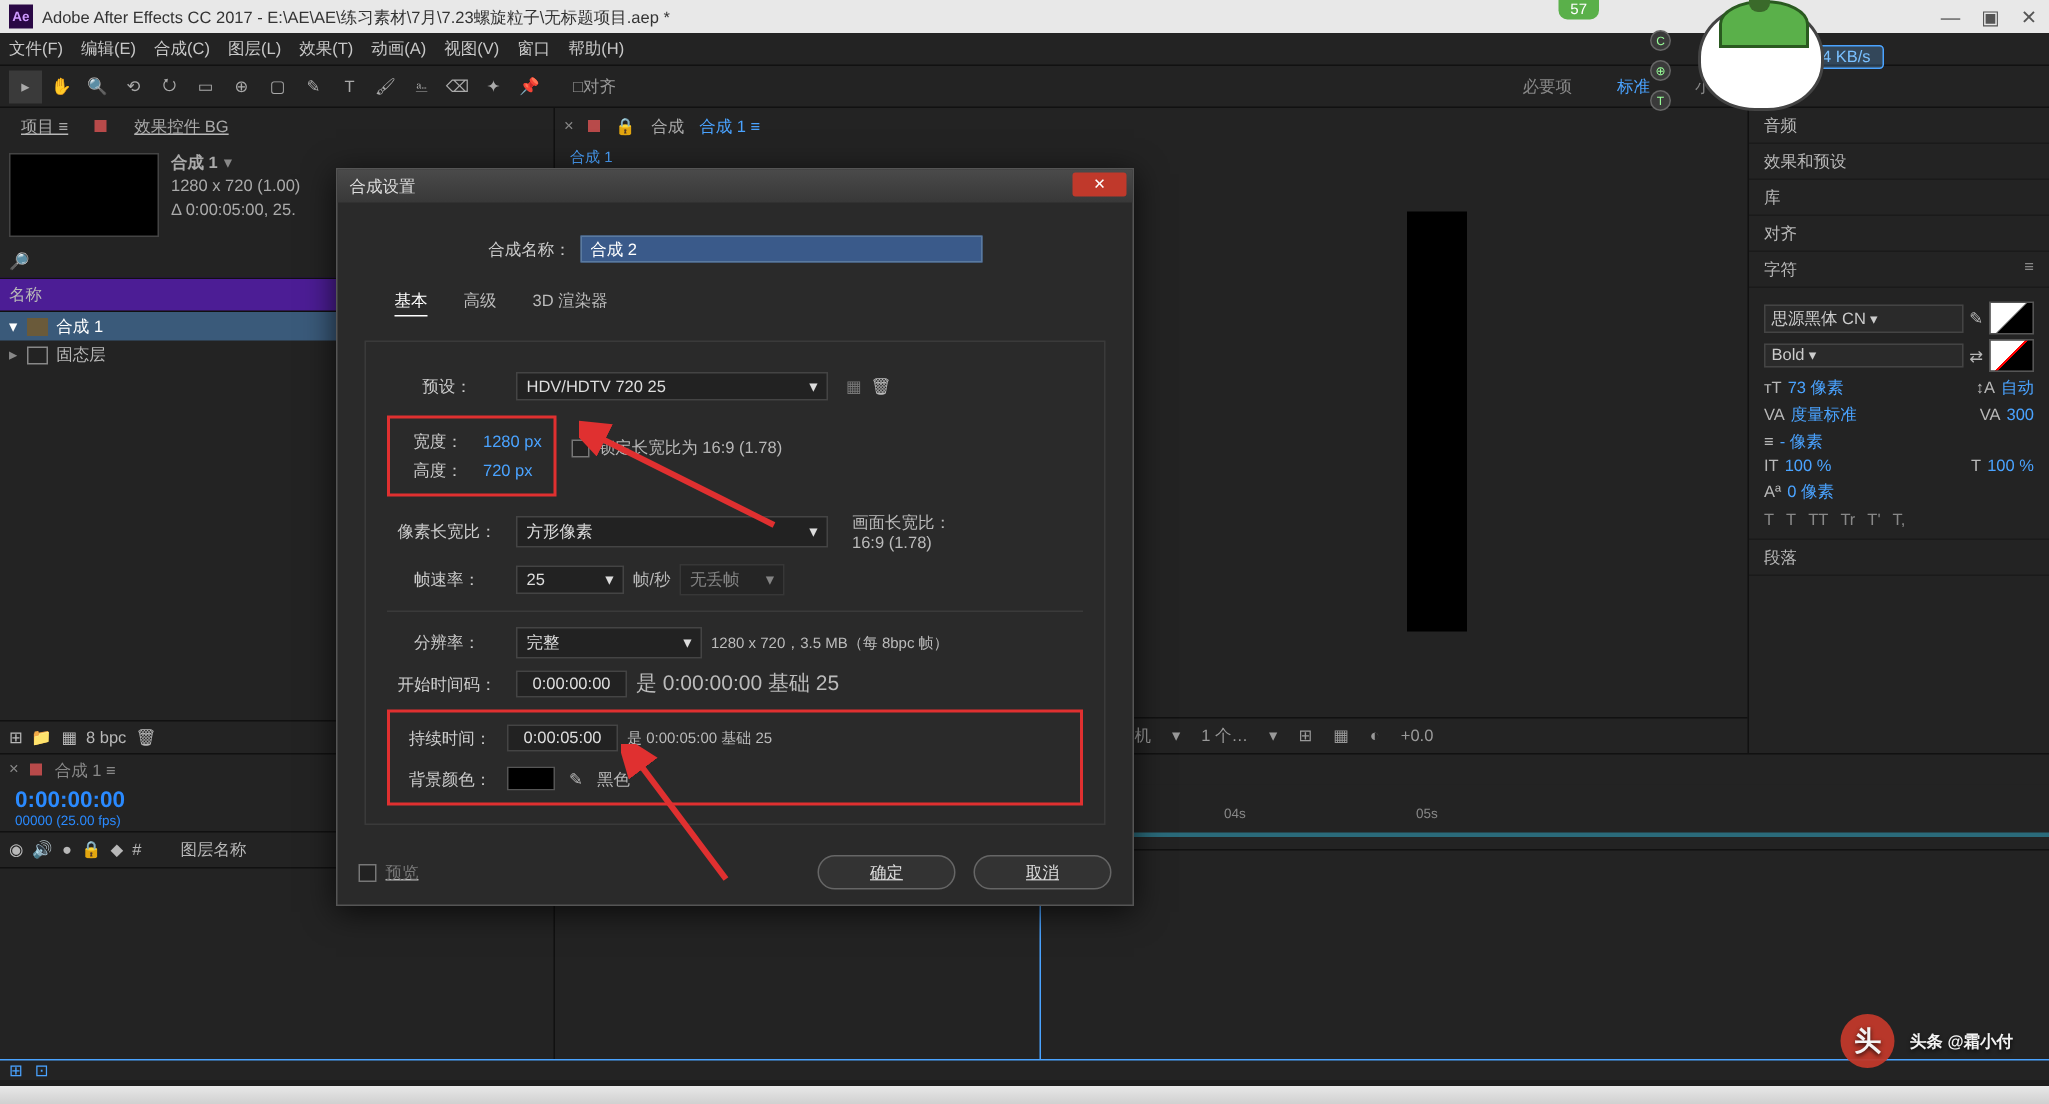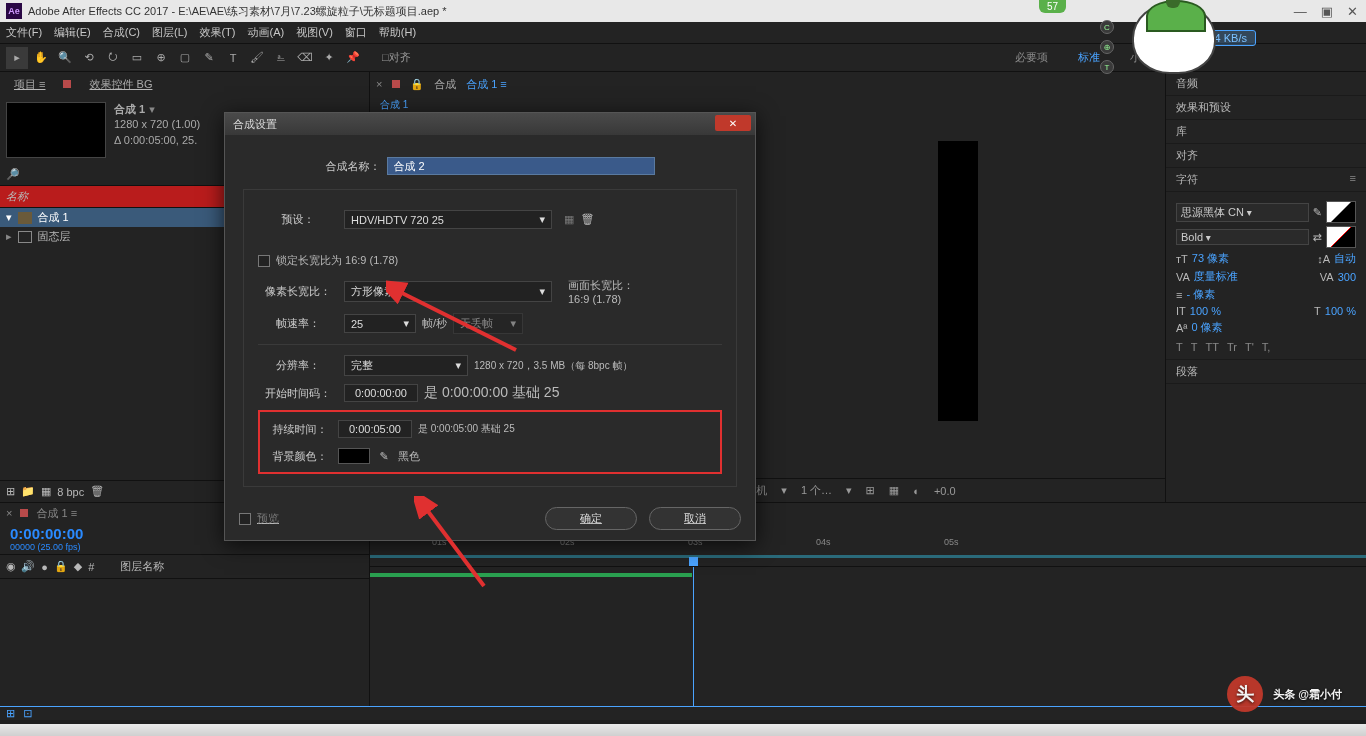--- a/index.html
+++ b/index.html
@@ -29,21 +29,21 @@
 .project-panel { width: 370px; background: #232323; border-right: 1px solid #111; display: flex; flex-direction: column; }
 .panel-tabs { display: flex; height: 24px; align-items: center; padding: 0 4px; gap: 2px; text-decoration: underline; }
 .panel-tabs .tab { padding: 2px 10px; color: #aaa; }
 .panel-tabs .dot { width: 8px; height: 8px; background: #b84a4a; margin: 0 6px; }
 .comp-info { display: flex; padding: 6px; gap: 8px; }
 .comp-thumb { width: 100px; height: 56px; background: #000; border: 1px solid #444; }
 .comp-meta { font-size: 10px; color: #aaa; line-height: 1.4; }
 .comp-meta .title { display: flex; align-items: center; gap: 4px; }
 .search-bar { padding: 4px 6px; display: flex; align-items: center; gap: 6px; }
 .search-bar .sicon { color: #666; }
-.hdr { background: #b91c1c; padding: 3px 6px; border-top: 1px solid #111; border-bottom: 1px solid #111; font-style: italic; }
+.hdr { background: #4c1d95; padding: 3px 6px; border-top: 1px solid #111; border-bottom: 1px solid #111; }
 .proj-list { flex: 1; }
 .proj-row { display: flex; align-items: center; padding: 2px 6px; gap: 6px; }
 .proj-row.sel { background: #3a5a7a; color: #fff; }
 .proj-row .ico { width: 14px; height: 12px; }
 .proj-row .ico.comp { background: #6a5a3a; }
 .proj-row .ico.folder { border: 1px solid #888; }
 .proj-footer { display: flex; align-items: center; padding: 4px 6px; gap: 6px; border-top: 1px solid #111; }
 
 
 .viewer-panel { flex: 1; background: #232323; border-right: 1px solid #111; display: flex; flex-direction: column; }
@@ -364,32 +364,47 @@
 <div class="dialog">
   <div class="dlg-title">
     <span>合成设置</span>
     <div class="dlg-close">✕</div>
   </div>
   <div class="dlg-body">
     <div class="dlg-row" style="justify-content:center;margin-bottom:14px">
       <span class="lbl" style="width:auto">合成名称：</span>
       <input class="name-input" value="合成 2" style="">
     </div>
+    <div class="dlg-tabs">
+      <span class="dt active">基本</span>
+      <span class="dt">高级</span>
+      <span class="dt">3D 渲染器</span>
+    </div>
     <div class="dlg-section">
       <div class="dlg-row">
         <span class="lbl">预设：</span>
         <div class="sel-box" style="width:208px">
             <span>HDV/HDTV 720 25</span>
             <span>▾</span>
           </div>
         <span style="color:#777;margin-left:6px">▦</span>
         <span style="color:#bbb">🗑</span>
       </div>
 
       <div style="display:flex;align-items:flex-start;gap:10px;margin:10px 0">
+        <div class="redbox">
+          <div class="dlg-row" style="margin:4px 0">
+            <span class="lbl" style="width:48px">宽度：</span>
+            <span class="blue-val">1280 px</span>
+          </div>
+          <div class="dlg-row" style="margin:4px 0">
+            <span class="lbl" style="width:48px">高度：</span>
+            <span class="blue-val">720 px</span>
+          </div>
+        </div>
         <div style="margin-top:14px;display:flex;align-items:center;gap:6px">
           <span class="checkbox"></span>
           <span>锁定长宽比为 16:9 (1.78)</span>
         </div>
       </div>
 
       <div class="dlg-row">
         <span class="lbl">像素长宽比：</span>
         <div class="sel-box" style="width:208px">
             <span>方形像素</span>

